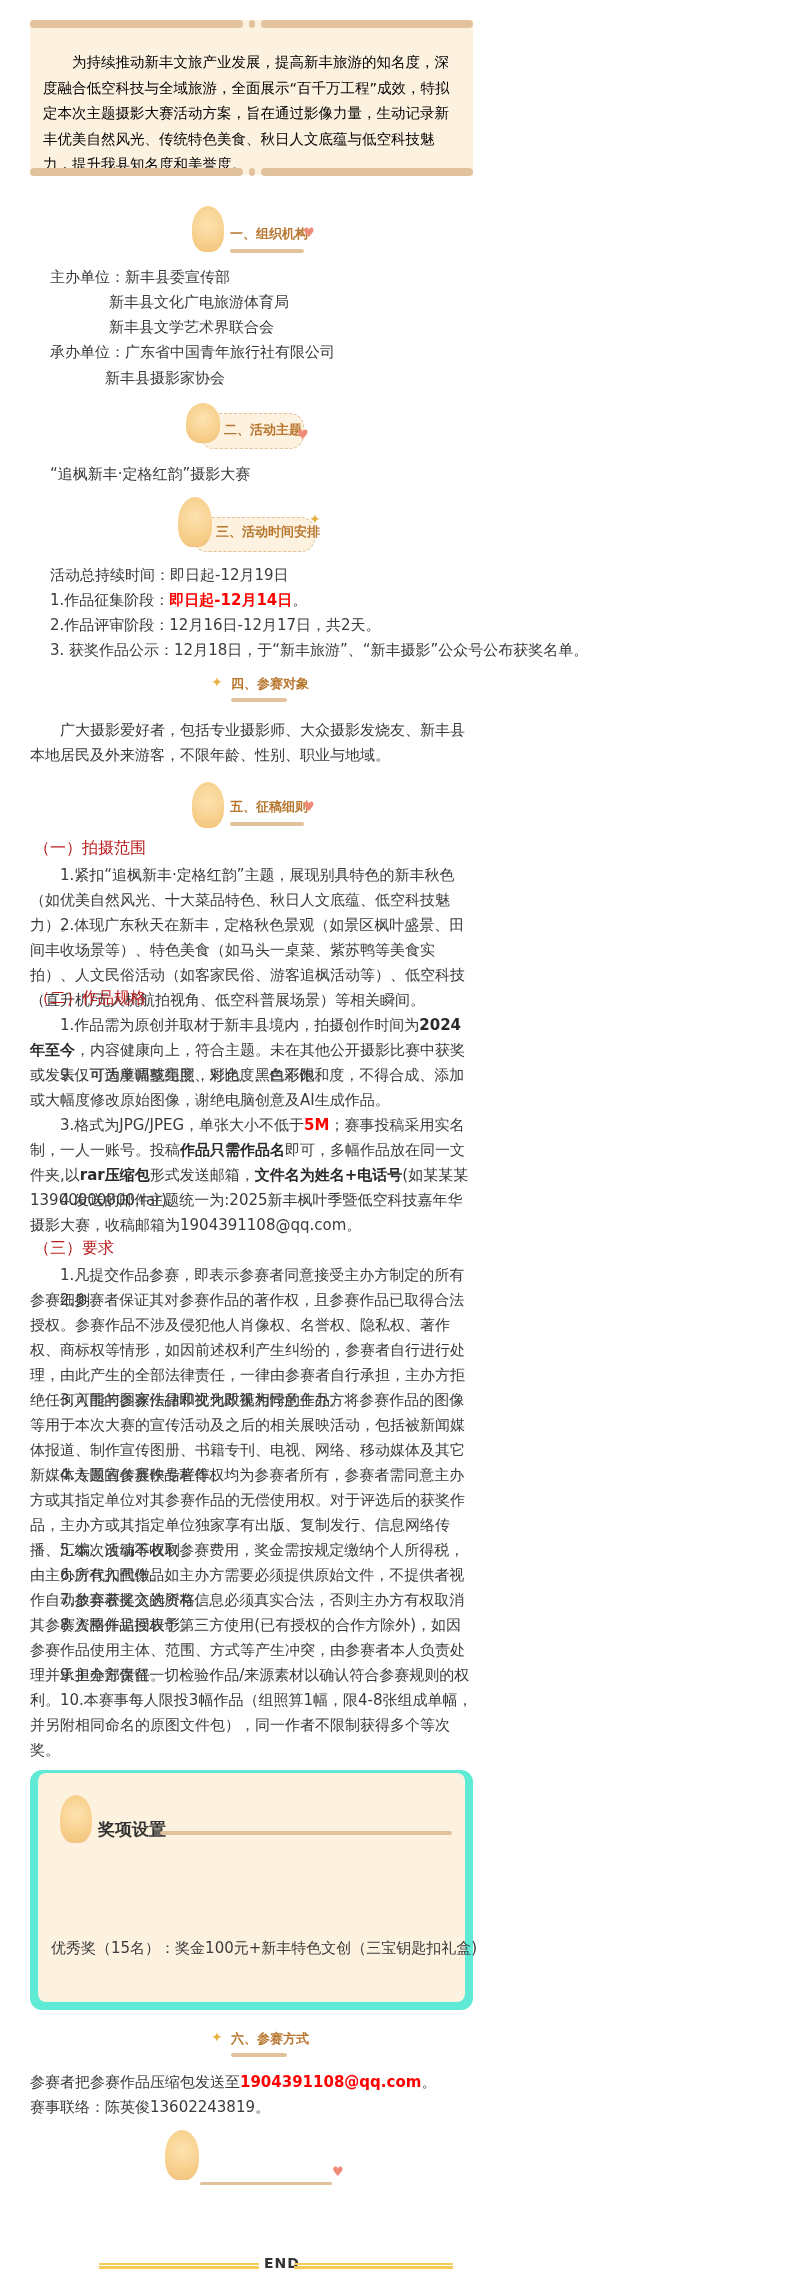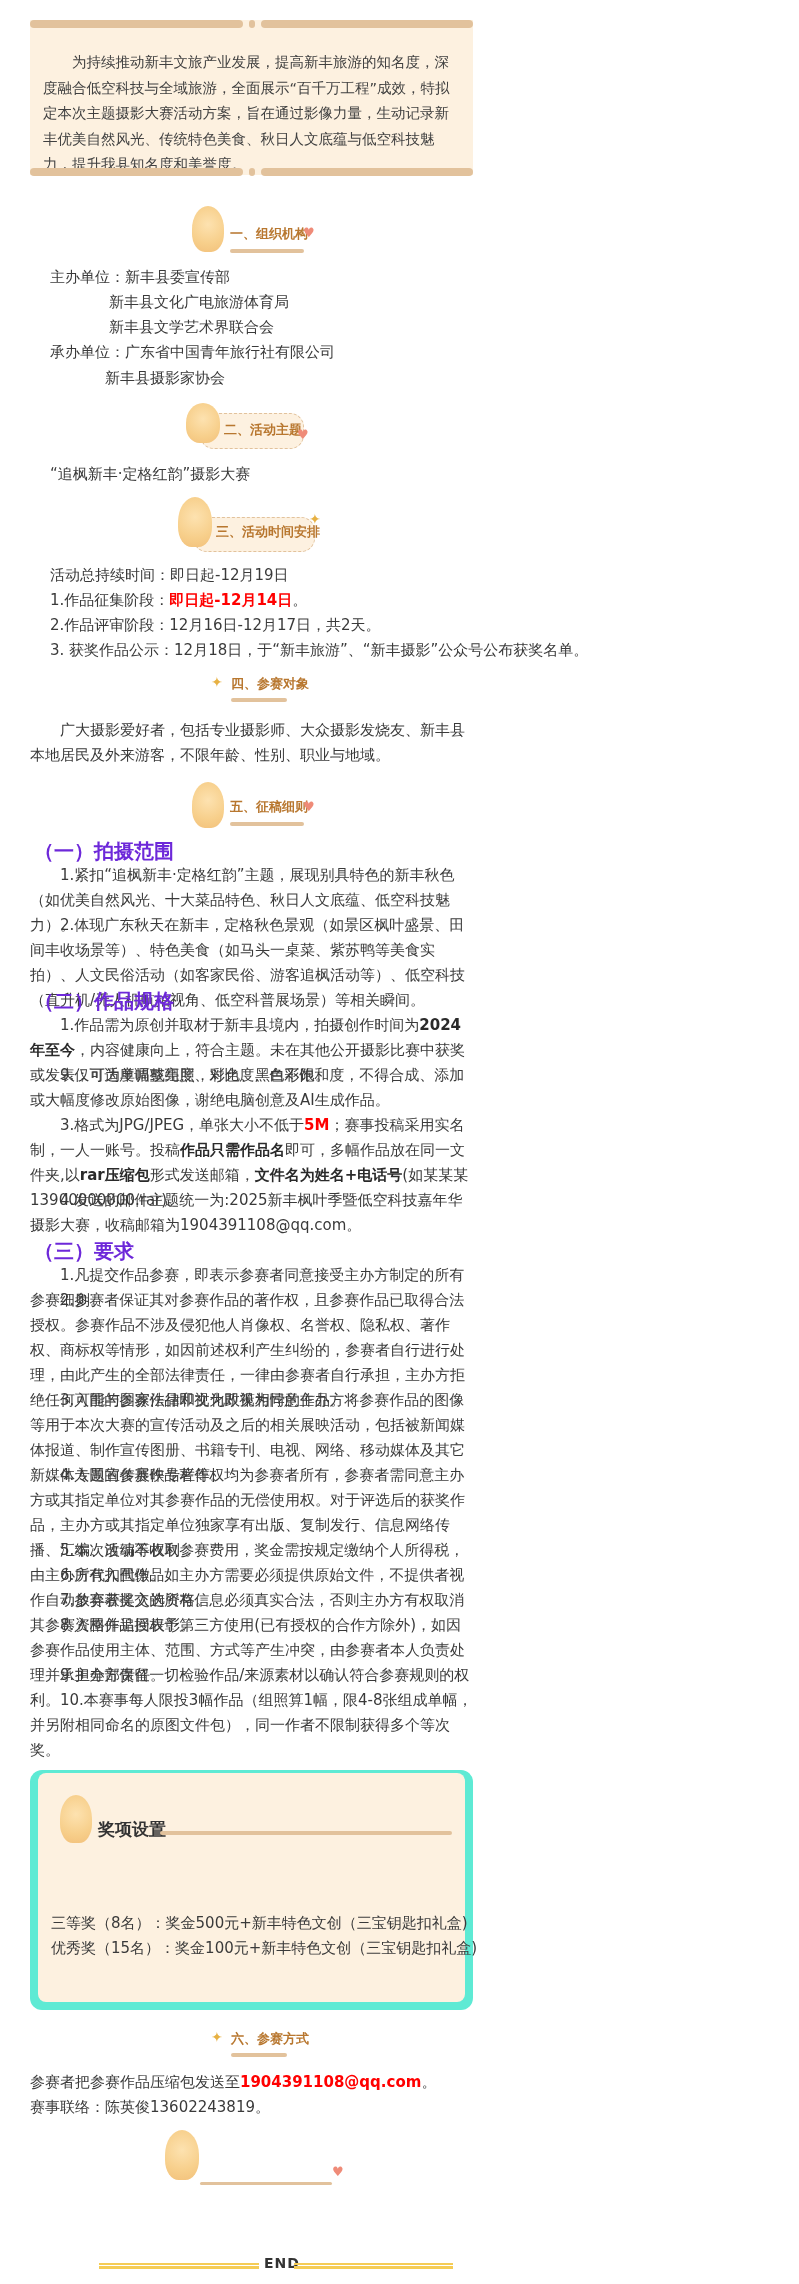--- a/index.html
+++ b/index.html
@@ -12,35 +12,35 @@
   .txt { font-size: 15px; line-height: 25px; color: #3a3a3a; white-space: nowrap; }
   .para { font-size: 15px; line-height: 25px; color: #3a3a3a; }
   .intro-box {
     left: 30px; top: 20px; width: 443px; height: 155px;
     background: #fdf1e0; padding: 30px 14px 0 13px;
   }
   .bar {
     position: absolute; height: 8px; background: #e2c29c; border-radius: 4px;
   }
   .dot { position: absolute; width: 6px; height: 8px; background: #e2c29c; border-radius: 3px; }
-  .intro-text { font-size: 14.5px; line-height: 25.5px; color: #404040; text-indent: 2em; }
+  .intro-text { font-size: 14.5px; line-height: 25.5px; color: #000000; text-indent: 2em; }
   .h-title { font-size: 13px; font-weight: bold; color: #b8772f; white-space: nowrap; }
   .underline { position: absolute; height: 4px; background: #e2c29c; border-radius: 2px; }
   .mascot {
     position: absolute; border-radius: 50% 50% 40% 40%;
     background: radial-gradient(circle at 50% 40%, #fde2b0 0%, #f7cf8b 60%, #f2c07a 100%);
   }
   .heart { position: absolute; color: #ef8b78; font-size: 13px; line-height: 1; }
   .spark { position: absolute; color: #e7b143; font-size: 14px; line-height: 1; }
   .pill {
     position: absolute; background: #fdf1e0; border: 1px dashed #e2c29c; border-radius: 14px;
   }
   .red { color: #ff0000; font-weight: bold; }
   .bold { font-weight: bold; color: #2a2a2a; }
-  .sub-h { font-size: 20px; font-weight: bold; color: #6d28d9; white-space: nowrap; }
+  .sub-h { font-size: 16px; font-weight: normal; color: #b91c1c; white-space: nowrap; }
   .ind { text-indent: 2em; }
   .prize-outer {
     left: 46px; top: 1770px; width: 427px; height: 115px;
     background: #5eead4; border-radius: 12px;
   }
   .prize-inner {
     position: absolute; left: 8px; top: 3px; right: 8px; bottom: 8px;
     background: #fdf1e0; border-radius: 8px;
   }
   .end-line { position: absolute; height: 6px; border-top: 2px solid #f5cc55; border-bottom: 3px solid #f5cc55; }
@@ -120,21 +120,20 @@
 <div class="abs para ind" style="left:30px;top:1588px;width:443px;">7.参赛者提交的所有信息必须真实合法，否则主办方有权取消其参赛资格并追回表彰。</div>
 <div class="abs para ind" style="left:30px;top:1613px;width:443px;">8.入围作品授权予第三方使用(已有授权的合作方除外)，如因参赛作品使用主体、范围、方式等产生冲突，由参赛者本人负责处理并承担全部责任。</div>
 <div class="abs para ind" style="left:30px;top:1663px;width:443px;">9.主办方保留一切检验作品/来源素材以确认符合参赛规则的权利。</div>
 <div class="abs para ind" style="left:30px;top:1688px;width:443px;">10.本赛事每人限投3幅作品（组照算1幅，限4-8张组成单幅，并另附相同命名的原图文件包），同一作者不限制获得多个等次奖。</div>
 
 <div class="abs prize-outer" style="left:30px;top:1770px;width:443px;height:115px;">
   <div class="prize-inner">
     <div class="mascot" style="left:22px;top:22px;width:32px;height:48px;"></div>
     <div class="abs" style="left:60px;top:45px;font-size:17px;font-weight:bold;color:#333;">奖项设置</div>
     <div class="underline" style="left:122px;top:58px;width:292px;"></div>
-    <div class="abs txt" style="left:13px;top:138px;">三等奖（8名）：奖金500元+新丰特色文创（三宝钥匙扣礼盒)</div>
     <div class="abs txt" style="left:13px;top:163px;">优秀奖（15名）：奖金100元+新丰特色文创（三宝钥匙扣礼盒)</div>
   </div>
 </div>
 <style>.prize-outer{height:240px !important;}</style>
 
 <div class="spark" style="left:211px;top:2030px;">✦</div>
 <div class="abs h-title" style="left:231px;top:2030px;">六、参赛方式</div>
 <div class="underline" style="left:231px;top:2053px;width:56px;"></div>
 <div class="abs txt" style="left:30px;top:2070px;">
   <span>参赛者把参赛作品压缩包发送至</span><span class="red">1904391108@qq.com</span><span>。</span>

